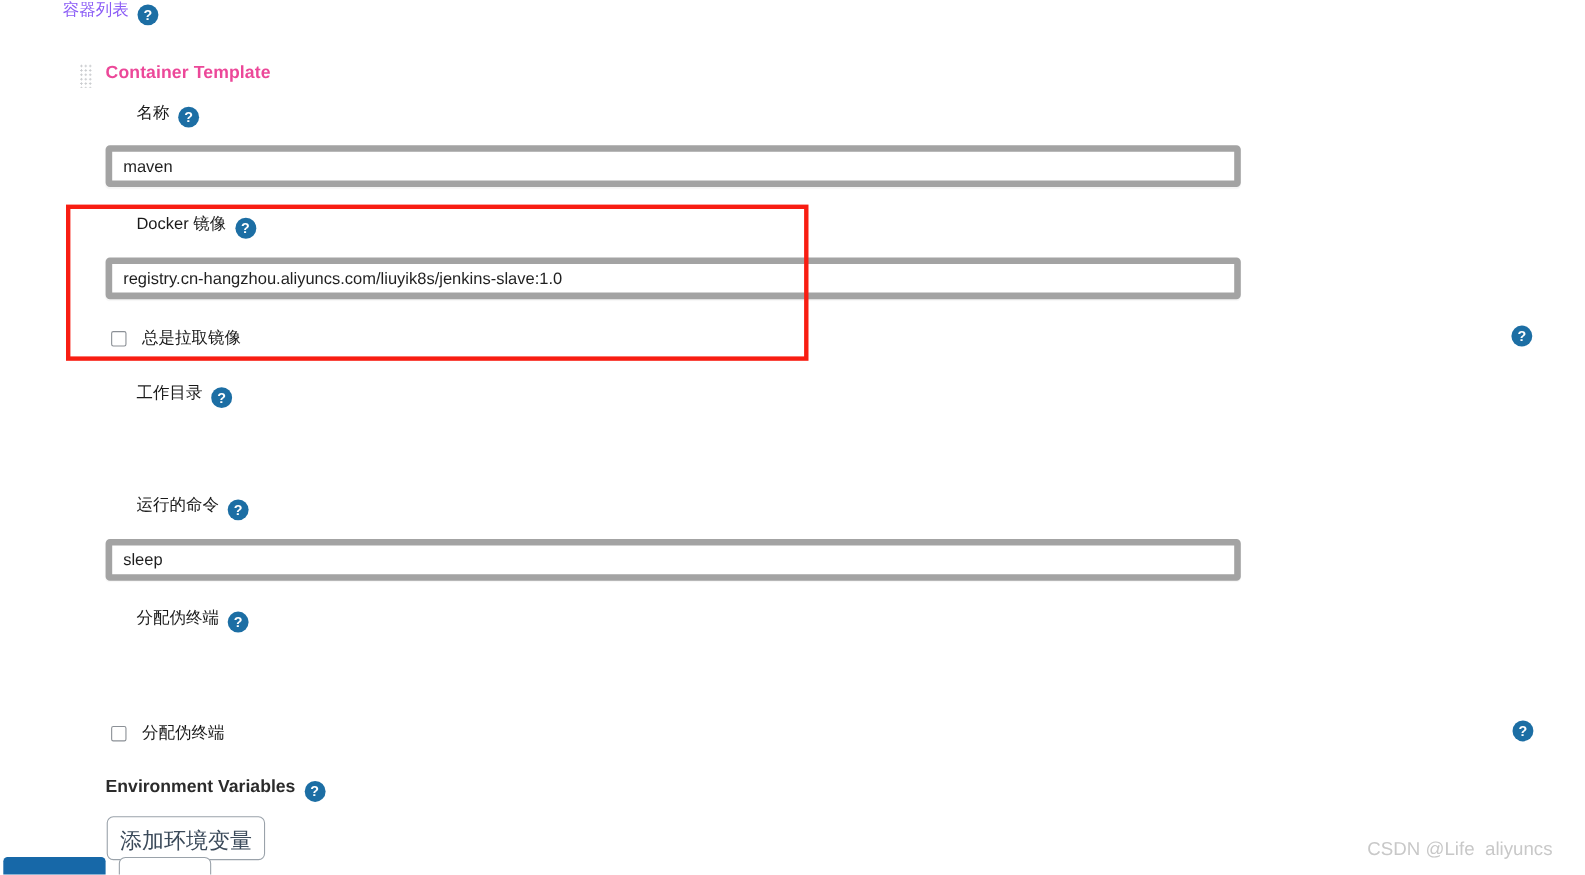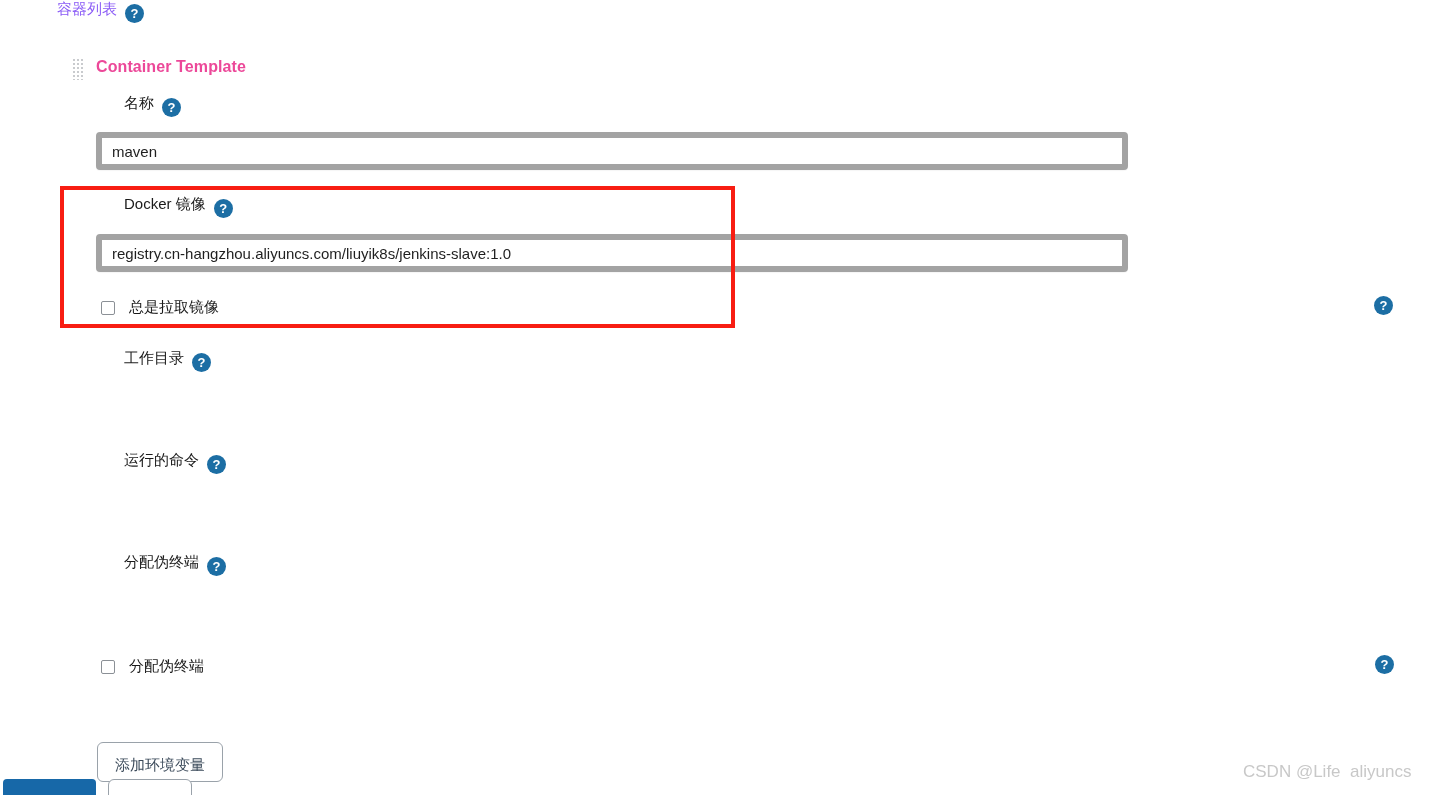--- a/index.html
+++ b/index.html
@@ -131,25 +131,25 @@
 
   #label-env    { left: 96px; top: 707px; }
   .env-heading-text {
     font-size: 16px;
     font-weight: bold;
     color: #2b2b2b;
   }
 
   #btn-add-env {
     left: 97px; top: 742px;
-    width: 126px; height: 40px;
+    width: 144px; height: 40px;
     border: 1px solid #9aa2aa;
     border-radius: 6px;
     background: #ffffff;
-    font-size: 15px;
+    font-size: 20px;
     color: #3b4a5a;
     text-align: center;
     line-height: 44px;
     cursor: pointer;
     overflow: hidden;
   }
 
   #btn-secondary-bottom {
     left: 108px; top: 779px;
     width: 84px; height: 38px;
@@ -228,31 +228,35 @@
 
   <div class="abs" id="red-highlight"></div>
 
   <div class="abs" id="label-workdir">
     <span class="field-label">工作目录</span><span class="help-icon">?</span>
   </div>
 
   <div class="abs" id="label-command">
     <span class="field-label">运行的命令</span><span class="help-icon">?</span>
   </div>
+  <input class="text-input abs" id="input-command" type="text" value="sleep" style="">
 
   <div class="abs" id="label-args">
     <span class="field-label">分配伪终端</span><span class="help-icon">?</span>
   </div>
 
   <div class="abs checkbox-row" id="row-tty">
     <span class="cbox"></span>
     <span class="cbox-label">分配伪终端</span>
   </div>
   <span class="help-icon lone-help abs" id="help-tty">?</span>
 
+  <div class="abs" id="label-env">
+    <span class="env-heading-text">Environment Variables</span><span class="help-icon">?</span>
+  </div>
 
   <div class="abs" id="btn-add-env">添加环境变量</div>
 
   <div class="abs" id="btn-primary-bottom"></div>
   <div class="abs" id="btn-secondary-bottom"></div>
 
   <div class="abs" id="watermark">CSDN @Life  aliyuncs</div>
 
 </div>
 

